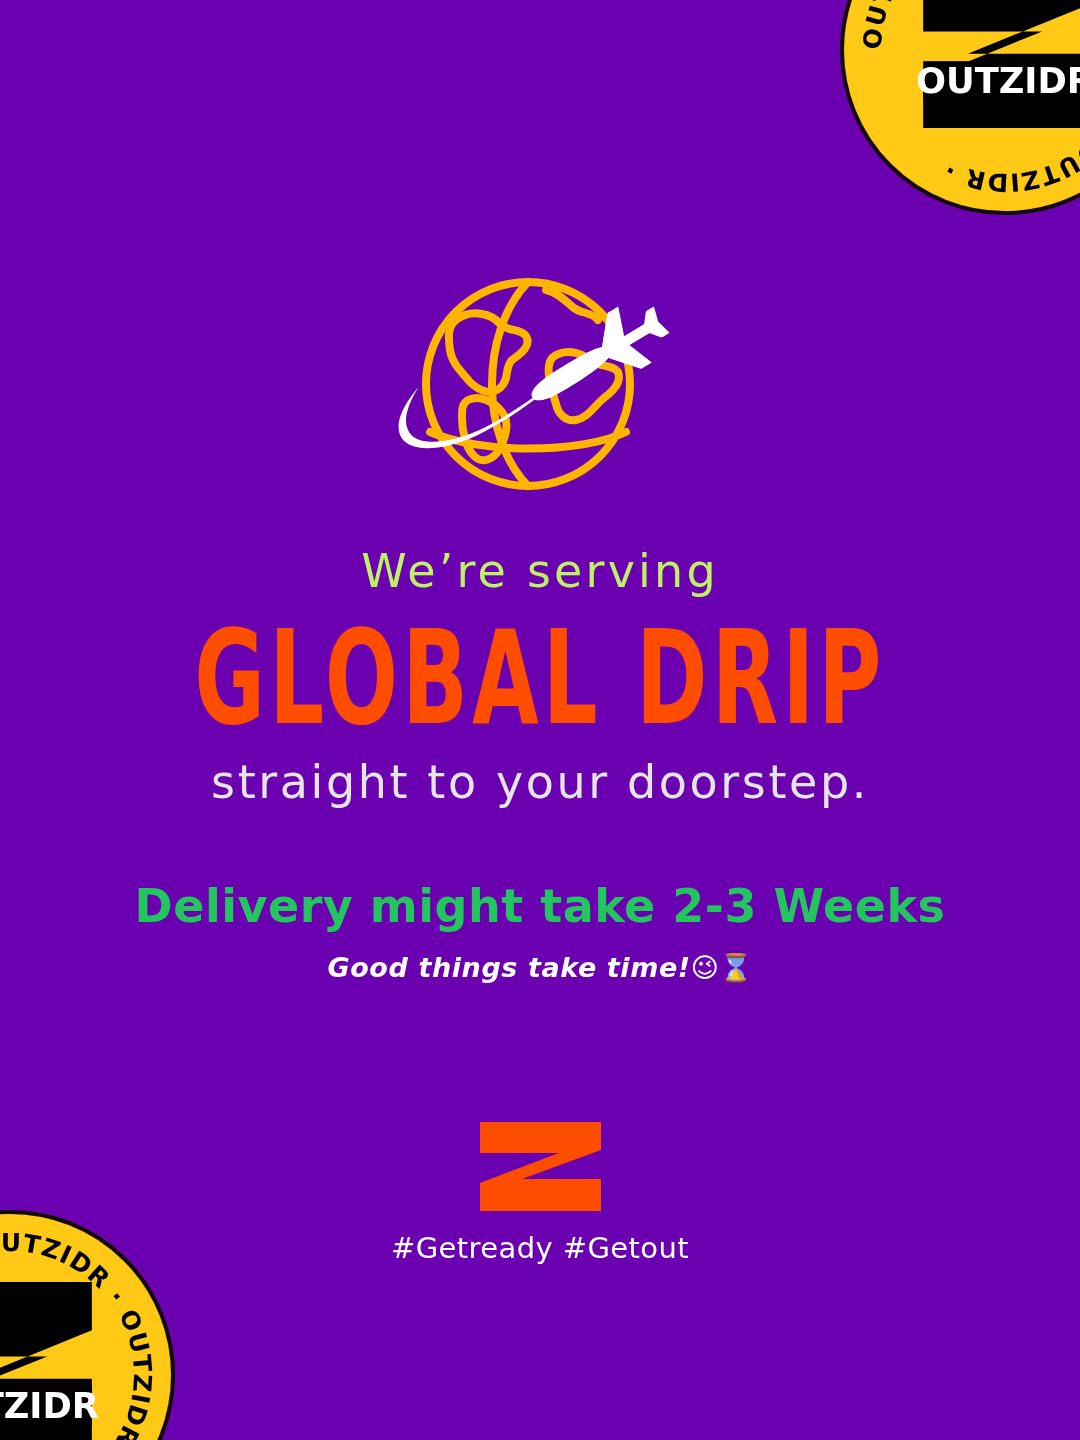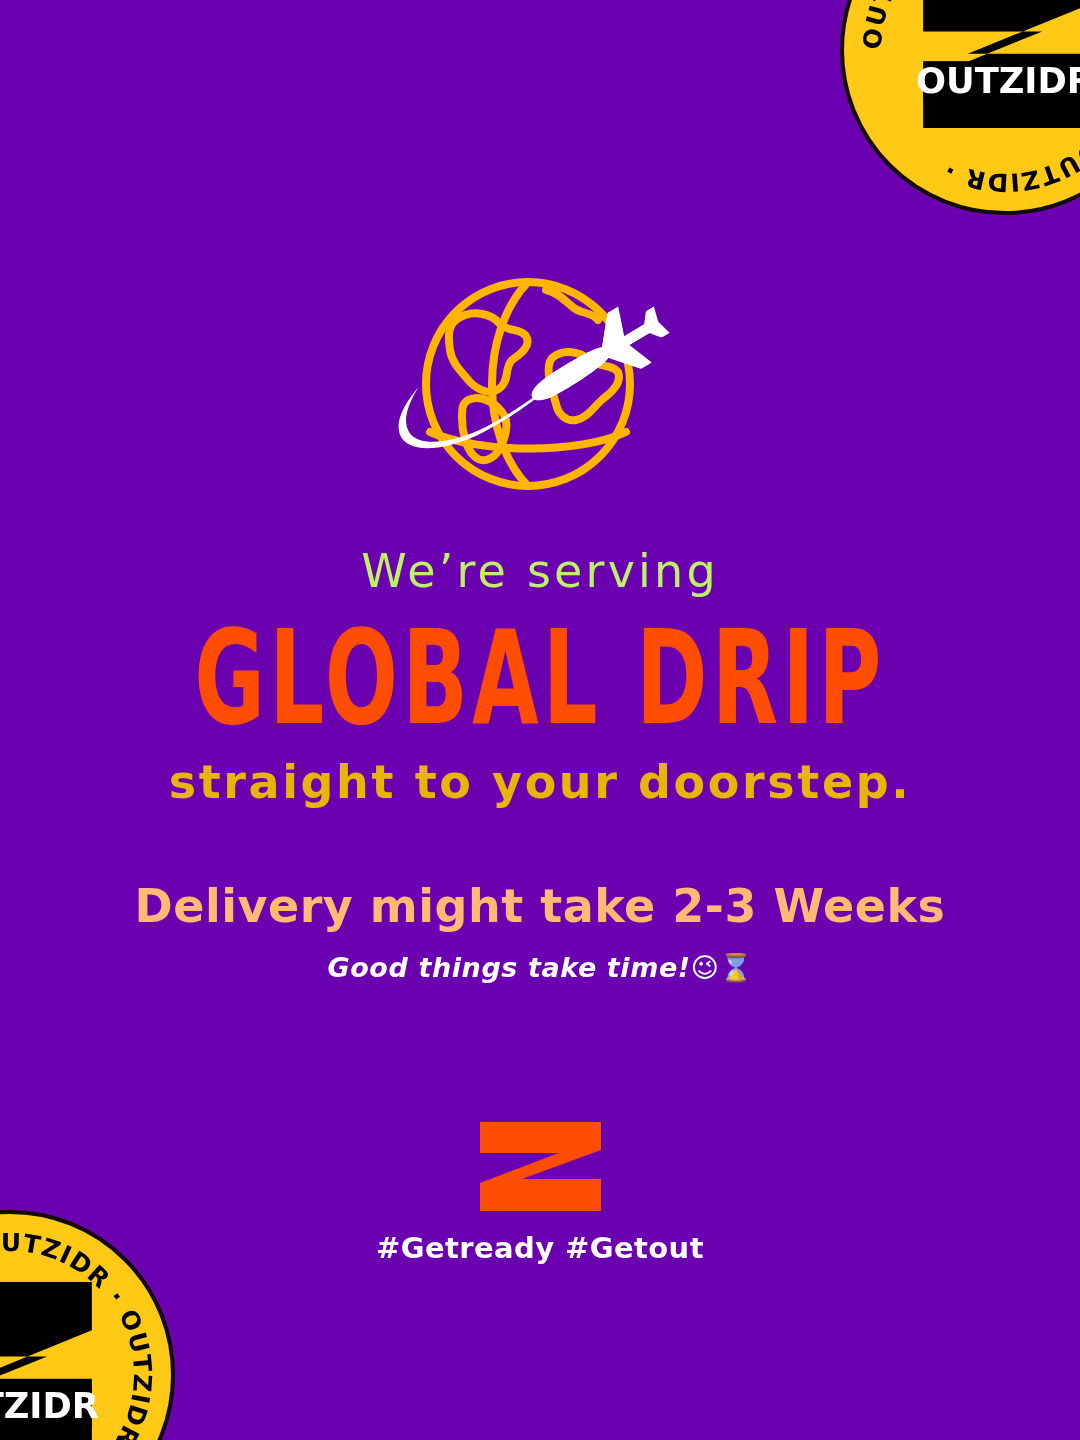--- a/index.html
+++ b/index.html
@@ -82,28 +82,28 @@
     font-weight: 900;
     line-height: 1.08;
     letter-spacing: 4px;
     margin-top: 10px;
     transform: scaleX(1.02) scaleY(1.38);
     transform-origin: center top;
     font-stretch: condensed;
     font-family: "DejaVu Sans", sans-serif;
   }
   #line-doorstep {
-    color: #eab308;
+    color: #e5e5e5;
     font-size: 46px;
-    font-weight: 700;
+    font-weight: 400;
     letter-spacing: 2.6px;
     margin-top: 46px;
   }
   #line-delivery {
-    color: #fdba74;
+    color: #22c55e;
     font-size: 46px;
     font-weight: bold;
     letter-spacing: 0.5px;
     margin-top: 70px;
   }
   #line-goodthings {
     color: #ffffff;
     font-size: 27px;
     font-weight: bold;
     font-style: italic;
@@ -126,21 +126,21 @@
   }
   #brand-z {
     width: 125px;
     height: 93px;
     display: block;
     margin: 0 auto;
   }
   #hashtags {
     color: #ffffff;
     font-size: 29px;
-    font-weight: bold;
+    font-weight: normal;
     letter-spacing: 0.4px;
     margin-top: 18px;
   }
 </style>
 </head>
 <body>
 
 <div id="poster">
 
   <div class="badge" id="badge-tr">

